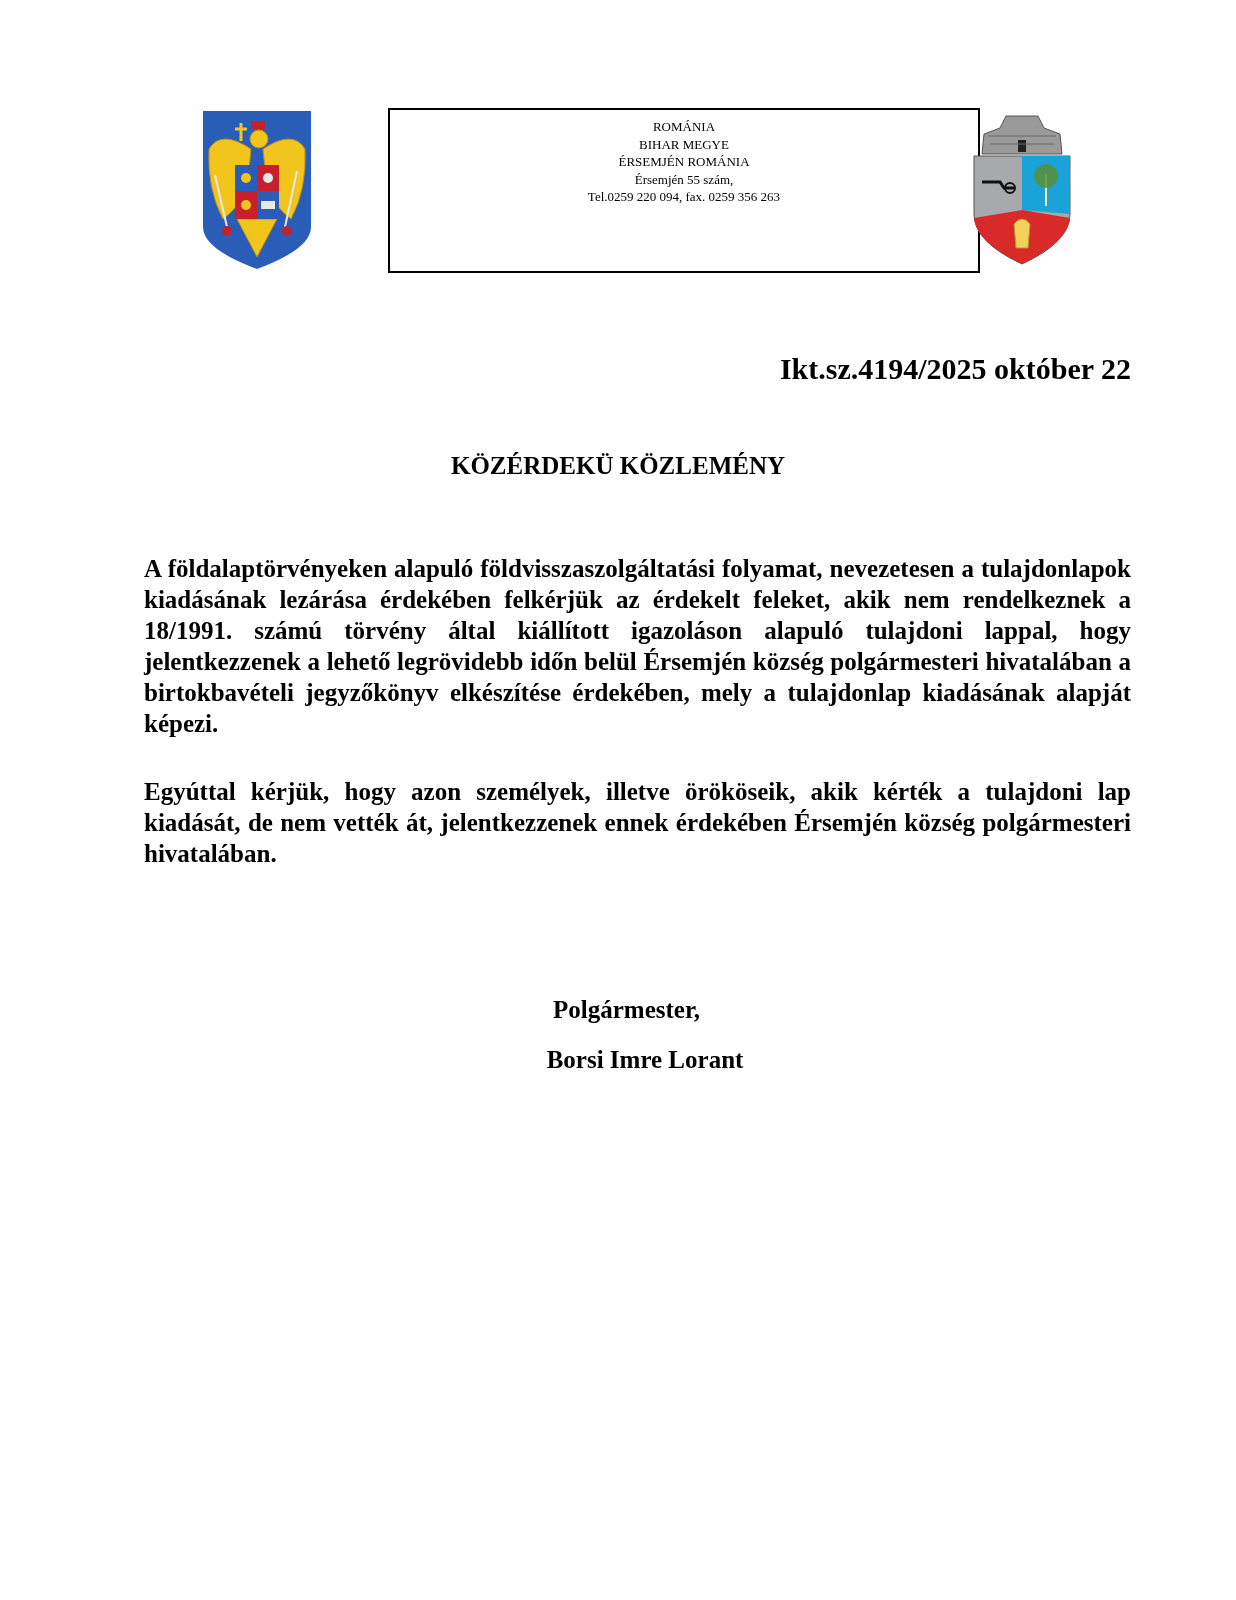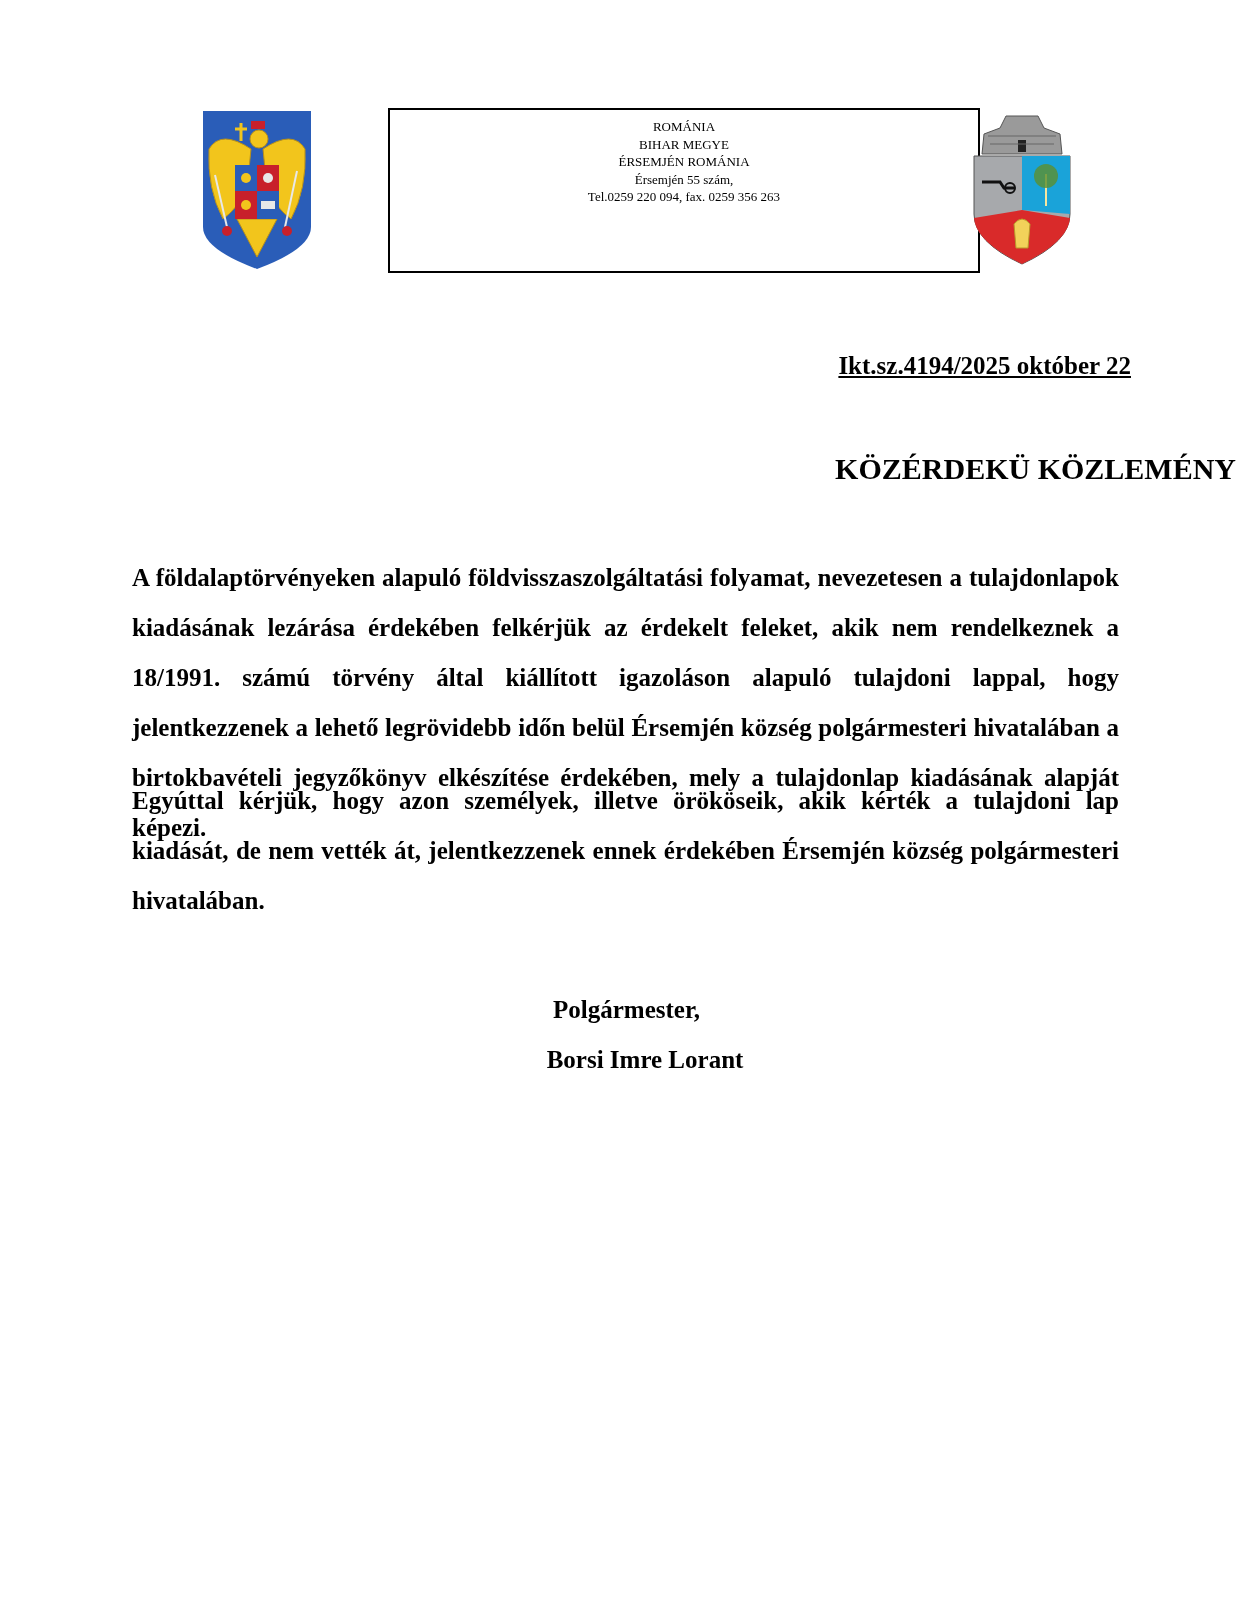--- a/index.html
+++ b/index.html
@@ -41,40 +41,39 @@
       line-height: 17.6px;
     }
     .header-box a {
       color: #2e6fb7;
       text-decoration: underline;
     }
     .reg-number {
       position: absolute;
       right: 105px;
       top: 352px;
-      font-size: 25px;
+      font-size: 30px;
       font-weight: bold;
-      text-decoration: underline;
     }
     .doc-title {
       position: absolute;
       left: 0;
       width: 1236px;
       top: 452px;
-      text-align: right;
-      font-size: 30px;
+      text-align: center;
+      font-size: 25px;
       font-weight: bold;
     }
     .body-text {
       position: absolute;
-      left: 132px;
+      left: 144px;
       width: 987px;
       font-size: 25px;
       font-weight: bold;
-      line-height: 50px;
+      line-height: 31px;
       text-align: justify;
     }
     .p1 { top: 553px; }
     .p2 { top: 776px; }
     .signature {
       position: absolute;
       left: 0;
       width: 1236px;
       text-align: center;
       font-size: 25px;

